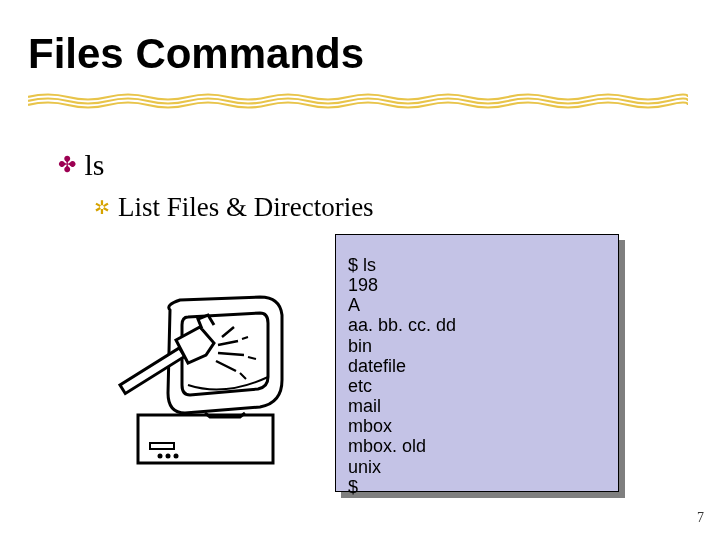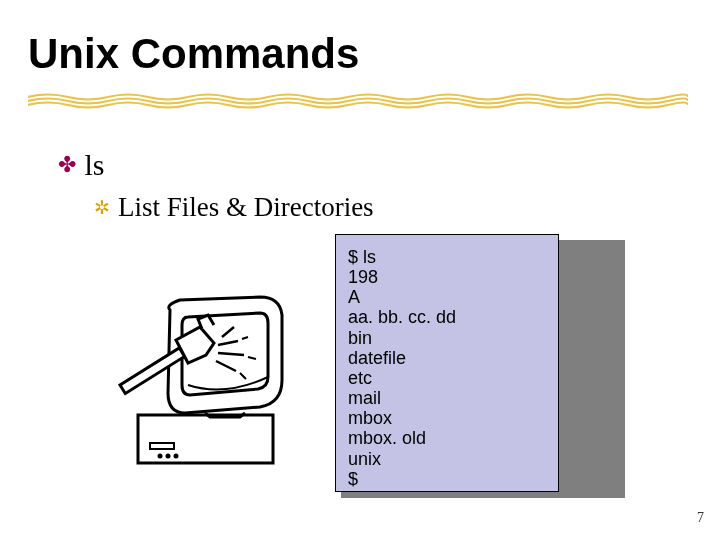--- a/index.html
+++ b/index.html
@@ -8,31 +8,31 @@
   .title-wrap { position: absolute; left: 28px; top: 30px; }
   .title { font-family: Arial, "Arial Black", Helvetica, sans-serif; font-weight: 900; font-size: 42px; letter-spacing: 0px; color: #000; }
   .underline { position: absolute; left: 28px; top: 92px; width: 660px; height: 20px; }
   .bullet1 { position: absolute; left: 58px; top: 148px; font-size: 30px; color: #000; display: flex; align-items: center; gap: 8px; font-family: "Times New Roman", Times, serif; }
   .bullet1 .marker { font-family: "Zapf Dingbats", "Segoe UI Symbol", sans-serif; font-size: 22px; color: #9c0052; line-height: 1; }
   .bullet2 { position: absolute; left: 94px; top: 192px; font-size: 27px; color: #000; display: flex; align-items: center; gap: 8px; font-family: "Times New Roman", Times, serif; }
   .bullet2 .marker { font-family: "Zapf Dingbats", "Segoe UI Symbol", sans-serif; font-size: 19px; color: #d6a300; line-height: 1; }
   .clipart { position: absolute; left: 110px; top: 285px; width: 190px; height: 190px; }
   .terminal-wrap { position: absolute; left: 335px; top: 234px; width: 290px; height: 264px; }
   .terminal-shadow { position: absolute; left: 6px; top: 6px; width: 284px; height: 258px; background: #7f7f7f; }
-  .terminal { position: absolute; left: 0; top: 0; width: 224px; height: 258px; background: #c4c3e6; border: 1px solid #000; padding: 12px 12px; }
+  .terminal { position: absolute; left: 0; top: 0; width: 284px; height: 258px; background: #c4c3e6; border: 1px solid #000; padding: 20px 12px; }
   .terminal pre { font-family: Arial, Helvetica, sans-serif; font-size: 18px; line-height: 1.12; color: #000; white-space: pre; }
   .pagenum { position: absolute; right: 16px; bottom: 14px; font-size: 14px; color: #333; font-family: "Times New Roman", Times, serif; }
 </style>
 </head>
 <body>
 
 <div class="slide">
 
   <div class="title-wrap">
-    <div class="title">Unix Commands</div>
+    <div class="title">Files Commands</div>
   </div>
 
   <div class="underline">
     <svg width="660" height="20" viewBox="0 0 660 20">
       <path d="M0 5 Q 20 0, 40 5 T 80 5 T 120 5 T 160 5 T 200 5 T 240 5 T 280 5 T 320 5 T 360 5 T 400 5 T 440 5 T 480 5 T 520 5 T 560 5 T 600 5 T 640 5 T 660 5" stroke="#e8c44a" stroke-width="2.2" fill="none"></path>
       <path d="M0 9 Q 20 4, 40 9 T 80 9 T 120 9 T 160 9 T 200 9 T 240 9 T 280 9 T 320 9 T 360 9 T 400 9 T 440 9 T 480 9 T 520 9 T 560 9 T 600 9 T 640 9 T 660 9" stroke="#e8c44a" stroke-width="2.2" fill="none"></path>
       <path d="M0 13 Q 20 8, 40 13 T 80 13 T 120 13 T 160 13 T 200 13 T 240 13 T 280 13 T 320 13 T 360 13 T 400 13 T 440 13 T 480 13 T 520 13 T 560 13 T 600 13 T 640 13 T 660 13" stroke="#e8c44a" stroke-width="2.2" fill="none"></path>
     </svg>
   </div>
 

